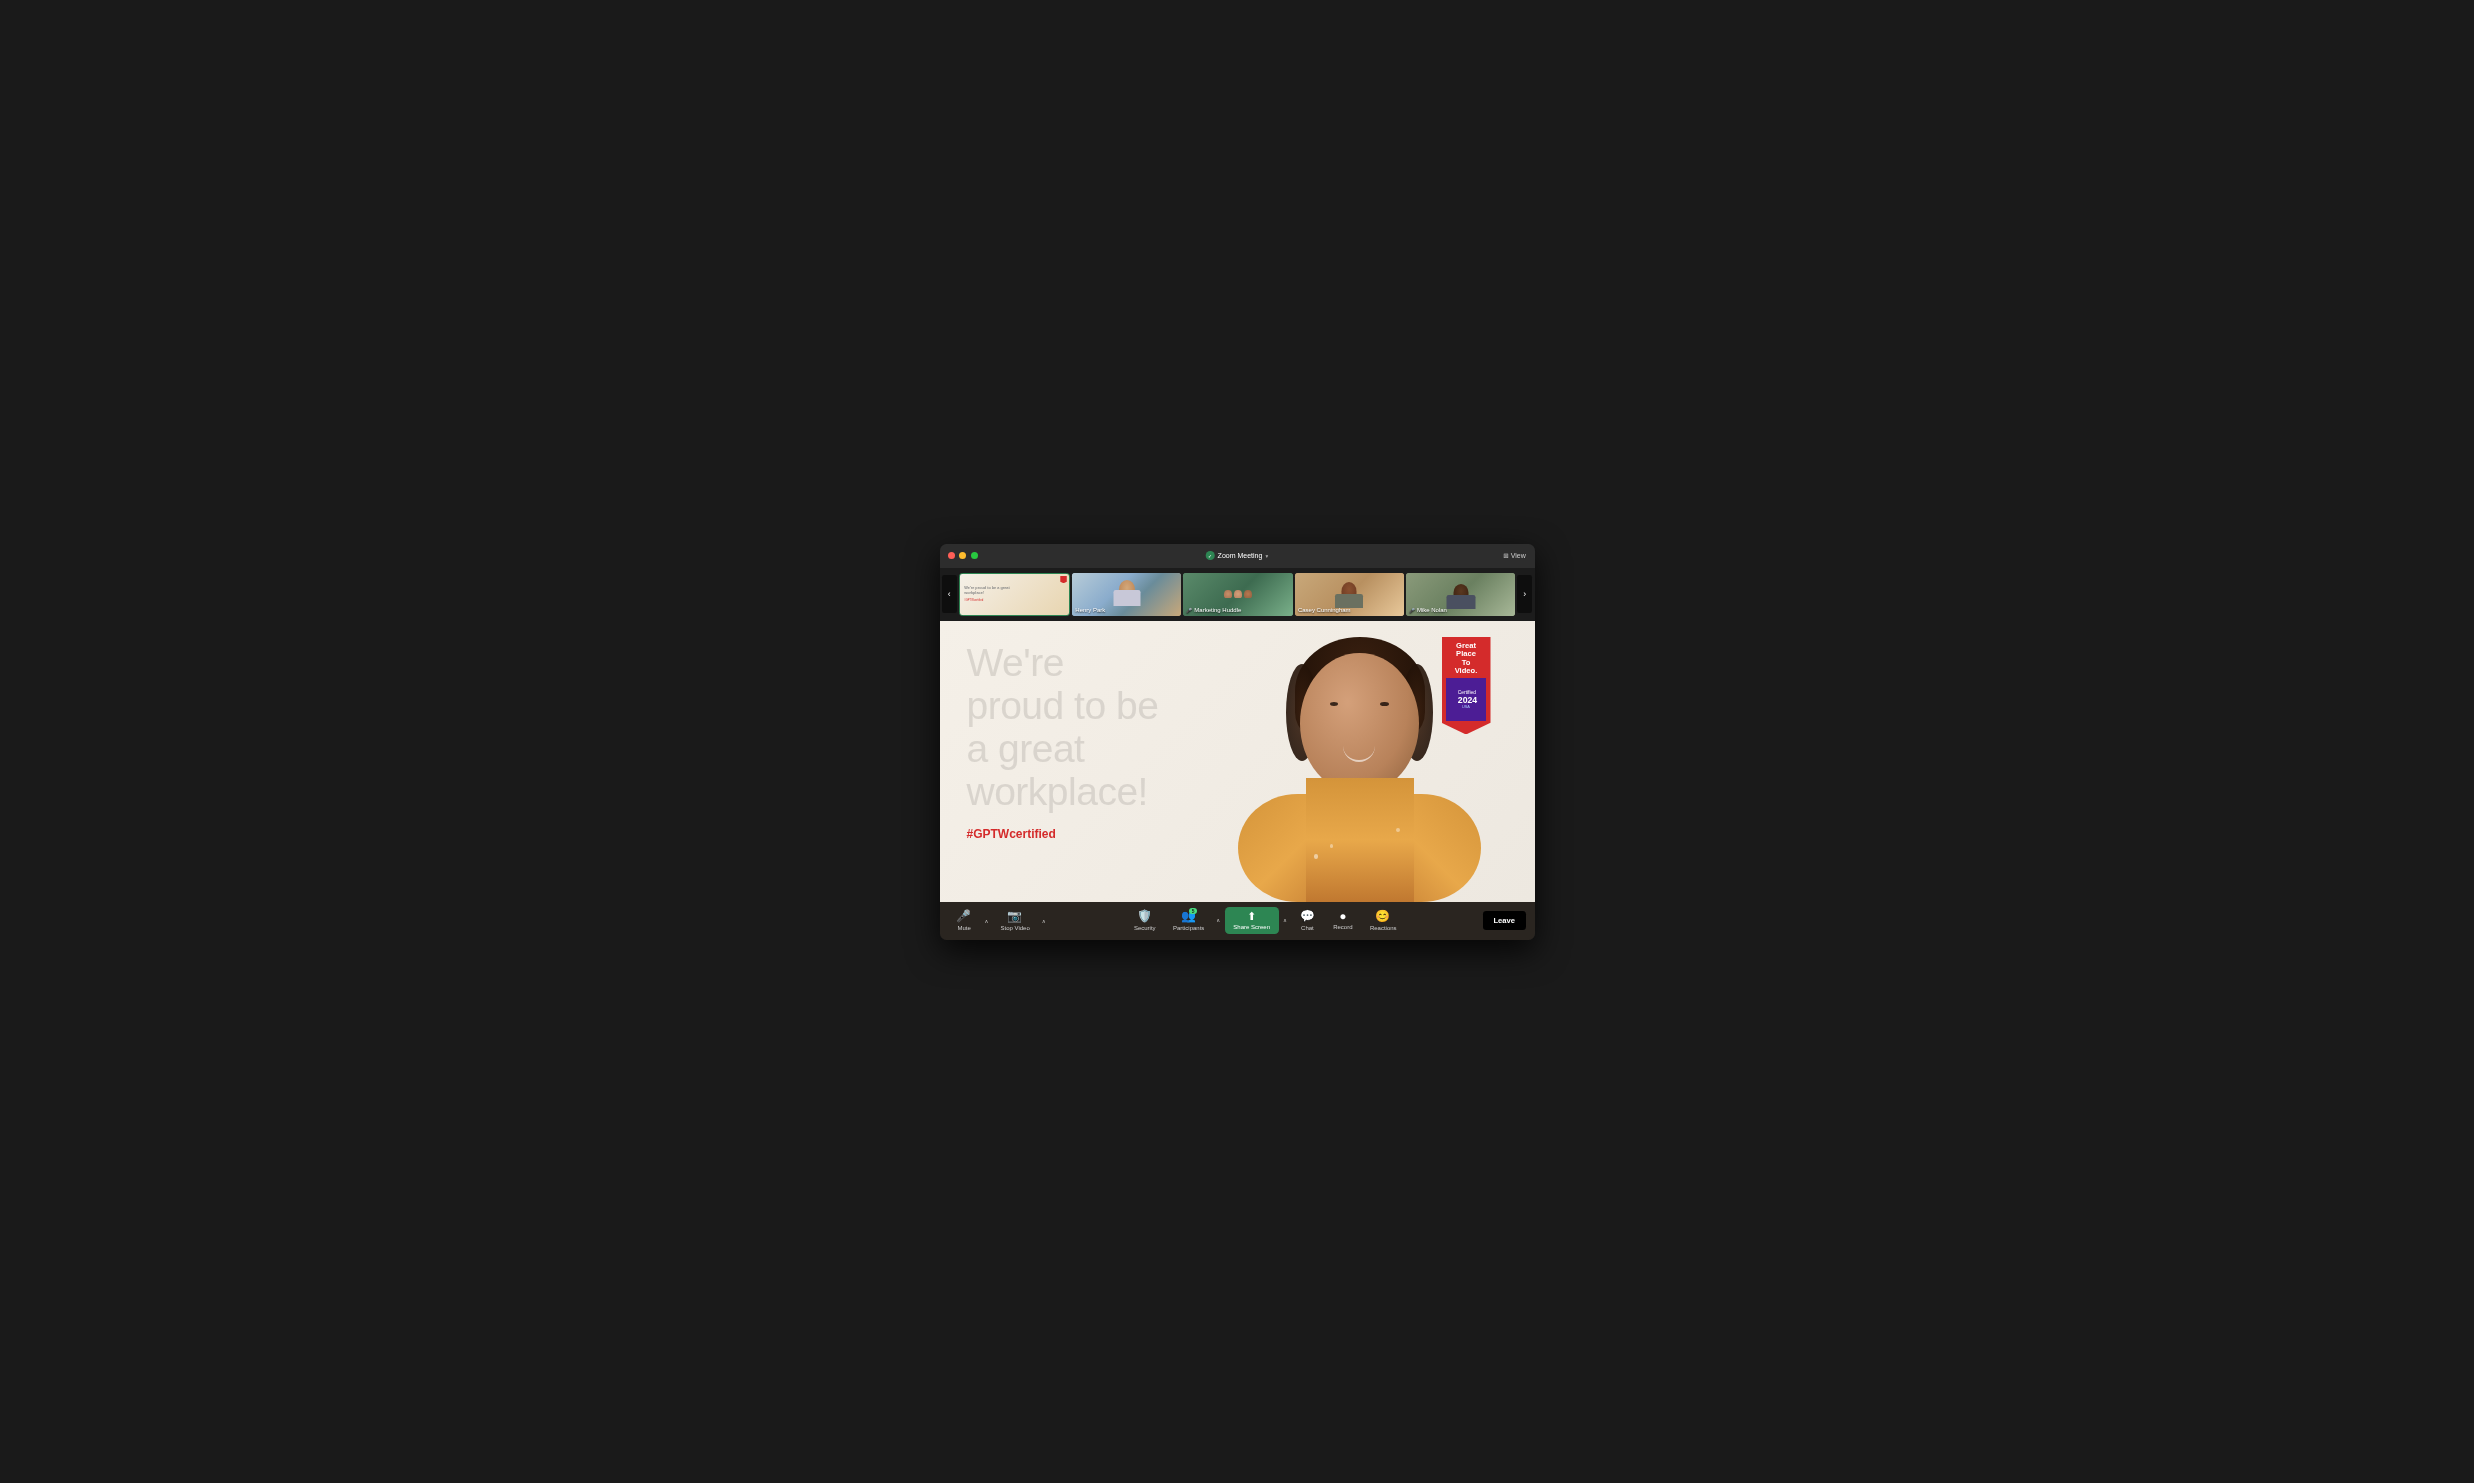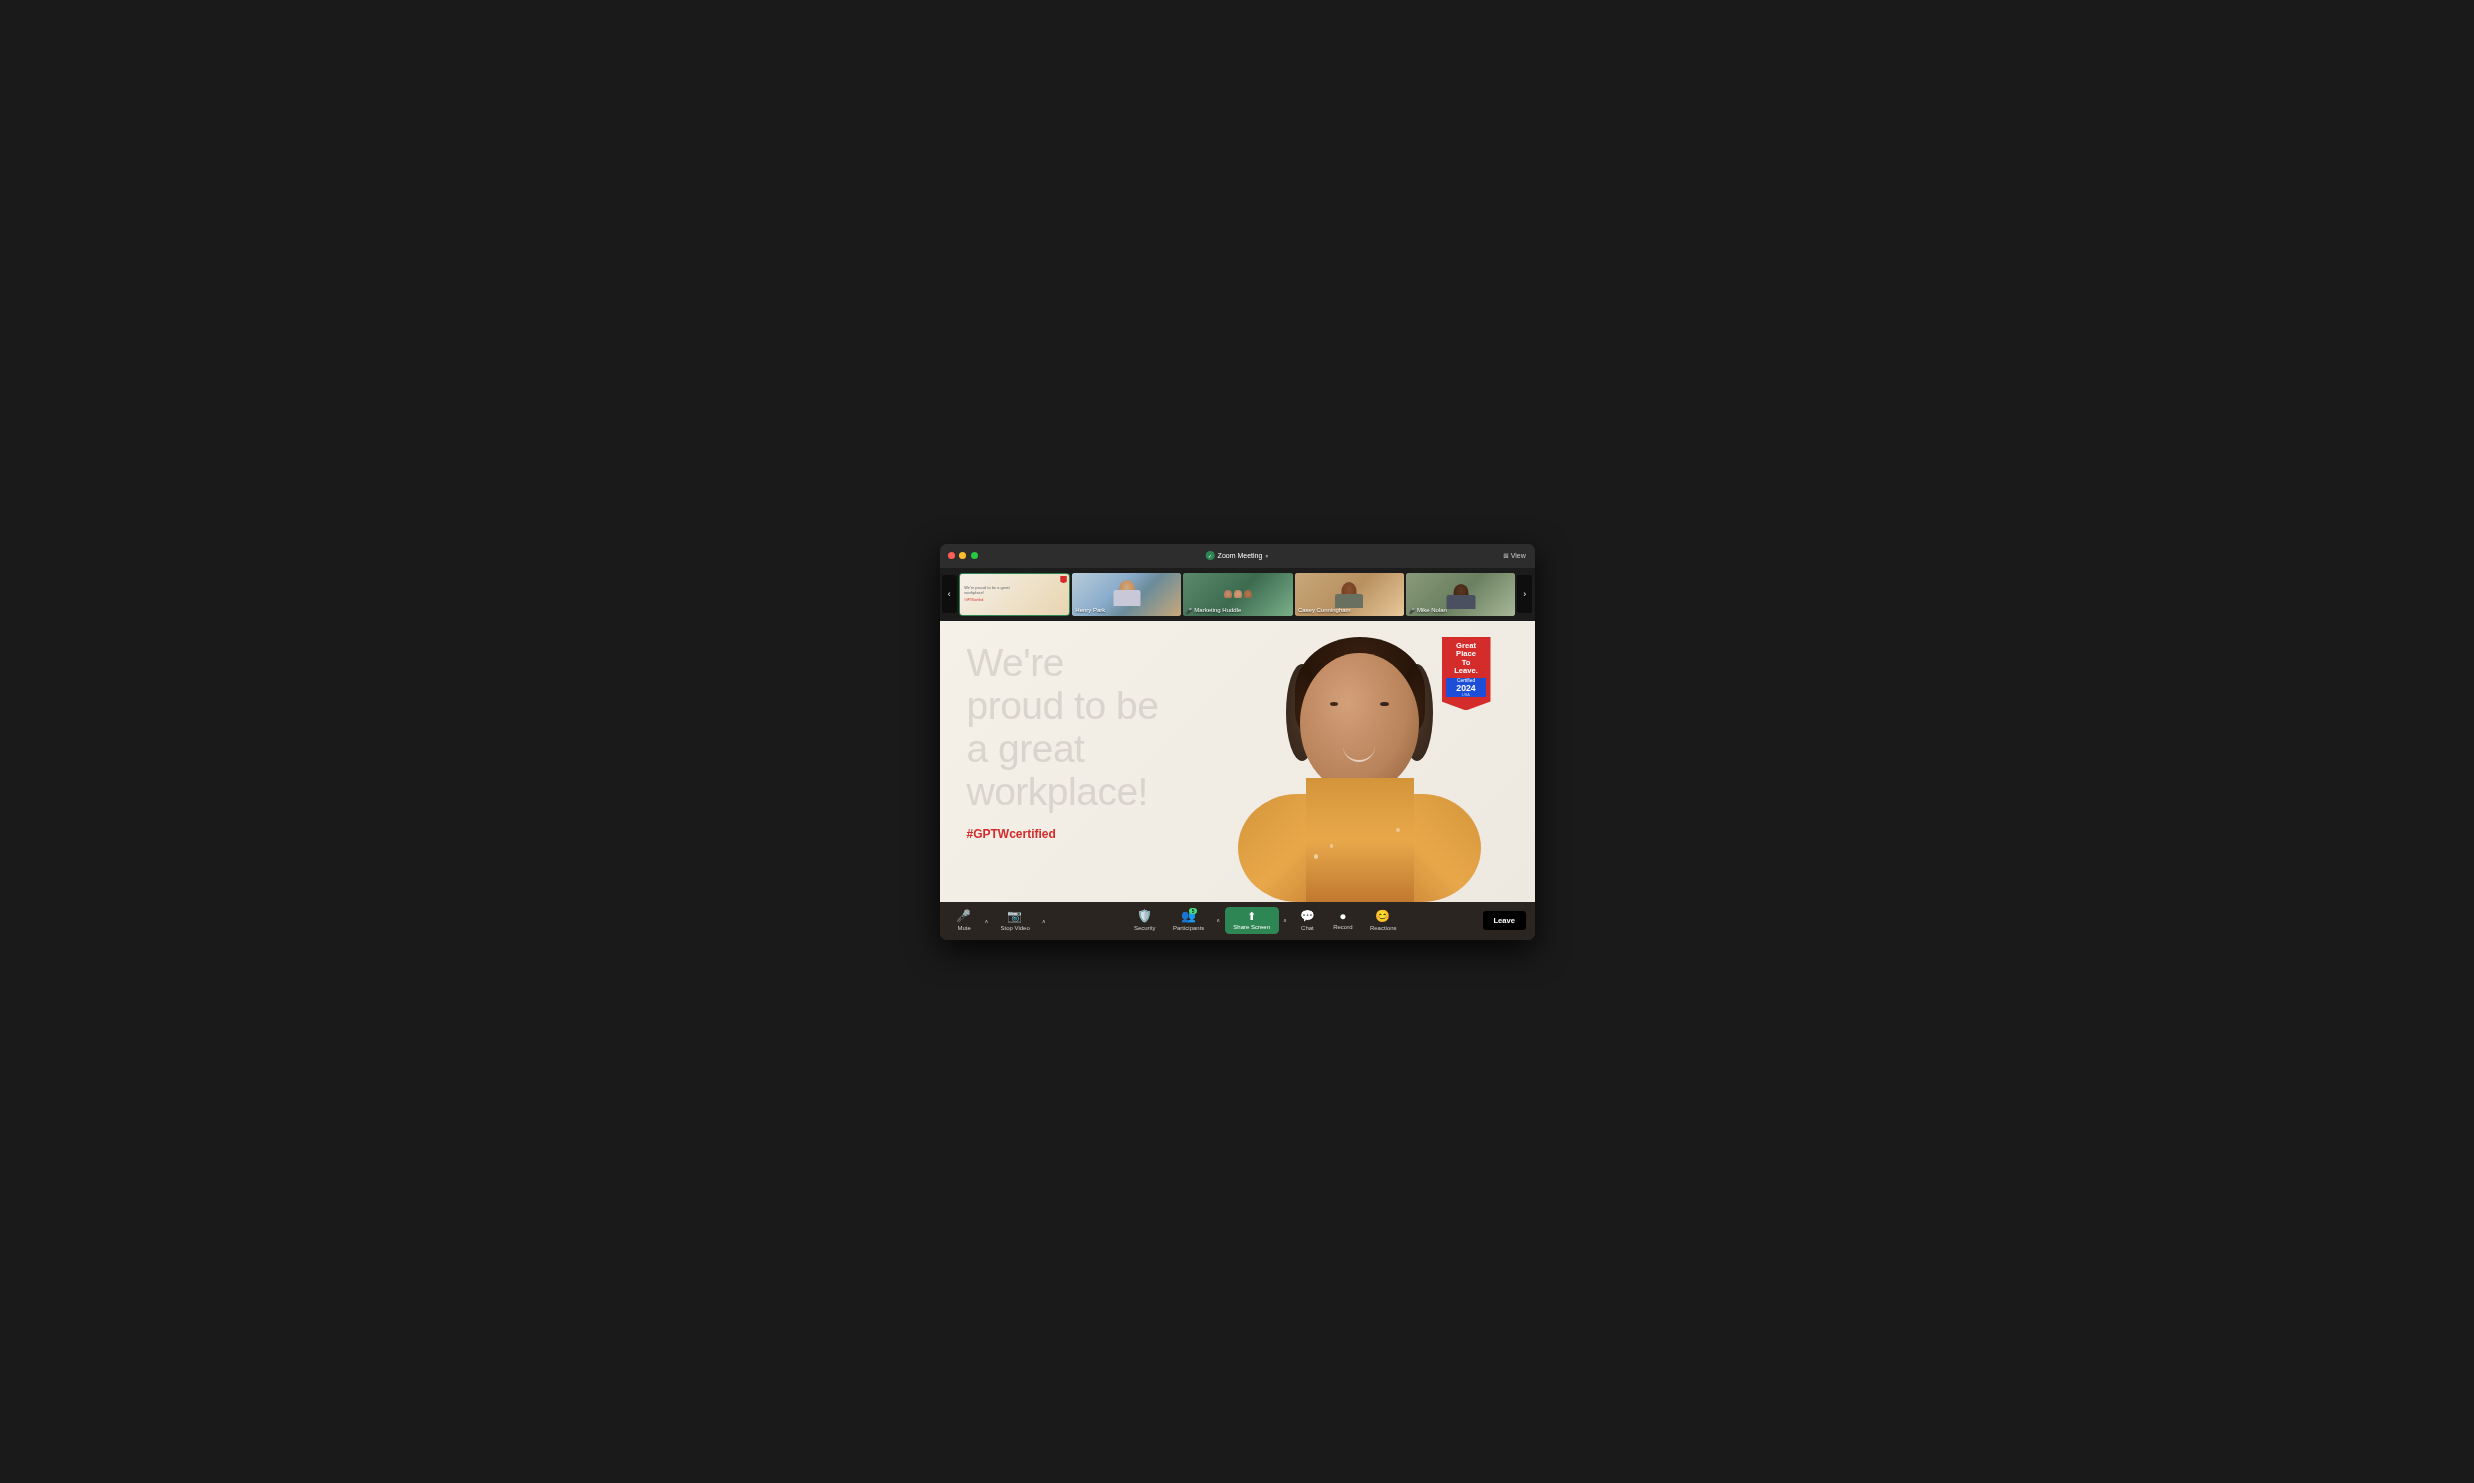--- a/index.html
+++ b/index.html
@@ -501,23 +501,23 @@
       </div>
 
       <div class="badge-container">
         <div style="width:61px;position:relative;">
 
           <div style="background:#d42b2b;width:49px;padding:5.4px 4.3px 13px;clip-path:polygon(0 0,100% 0,100% 88%,50% 100%,0 88%);">
             <div style="font-size:7.6px;font-weight:900;color:white;text-align:center;line-height:1.1;">
               <div>Great</div>
               <div>Place</div>
               <div>To</div>
-              <div>Leave.</div>
+              <div>Video.</div>
             </div>
-            <div style="background:#1d4ed8;margin-top:3.2px;padding:0;text-align:center;">
+            <div style="background:#4c1d95;margin-top:3.2px;padding:12px;text-align:center;">
               <div style="font-size:4.9px;color:white;">Certified</div>
               <div style="font-size:8.7px;font-weight:900;color:white;">2024</div>
               <div style="font-size:3.8px;color:#aaccff;">USA</div>
             </div>
           </div>
         </div>
       </div>
 
     </div>
   </div>

